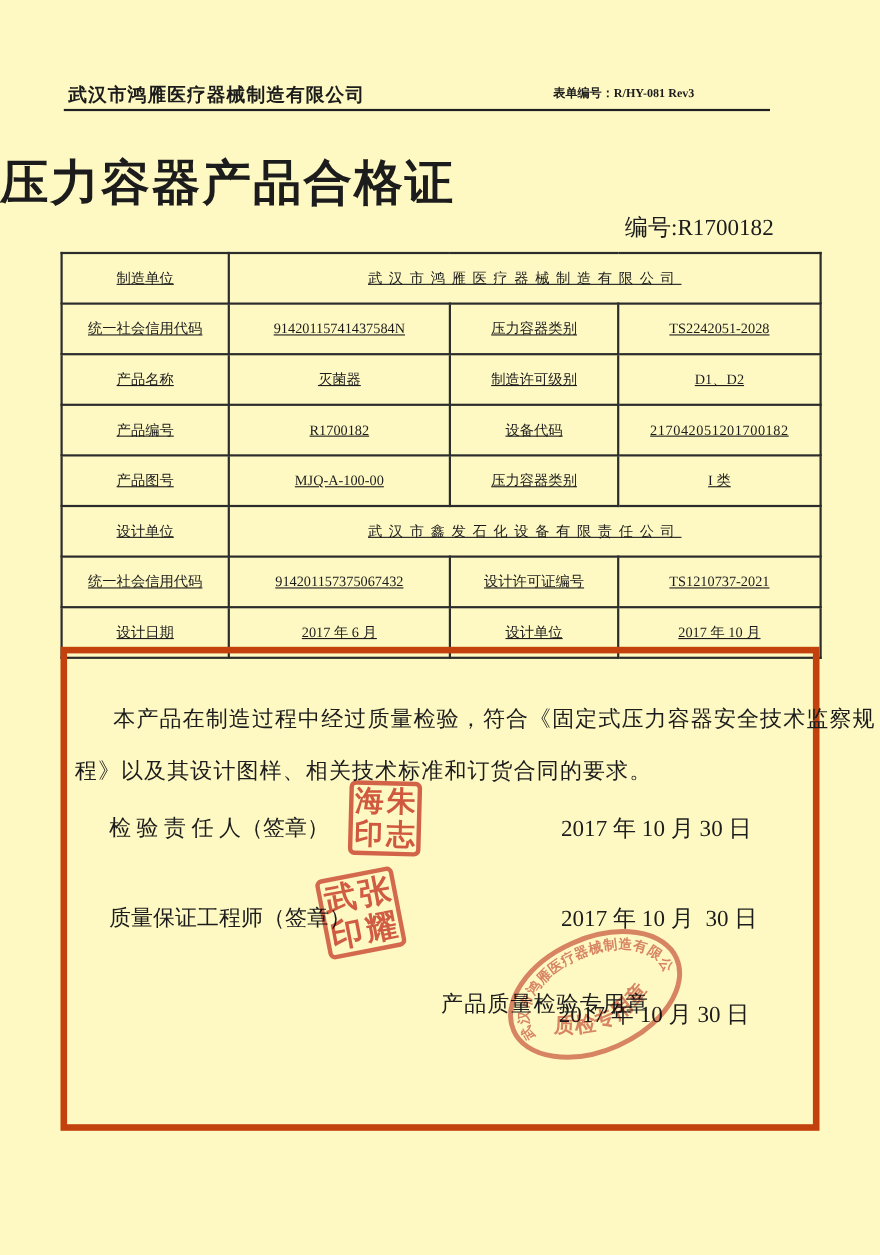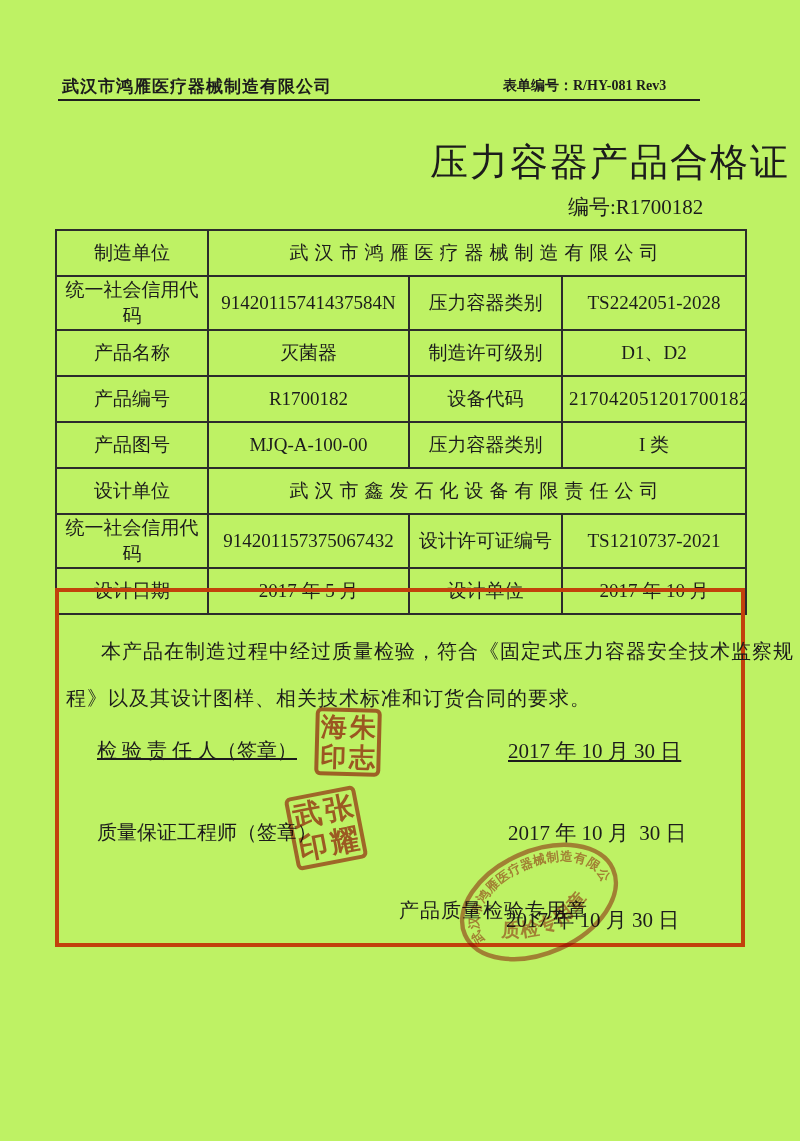--- a/index.html
+++ b/index.html
@@ -1,55 +1,55 @@
 <!DOCTYPE html>
 <html><head>
 <meta charset="utf-8">
 <style>
   html,body{margin:0;padding:0;background:#e8e8e8;}
   .page{
     position:relative;width:800px;height:1141px;margin:0 auto;
-    background:#bef264;overflow:hidden;
+    background:#fef9c3;overflow:hidden;
     font-family:"Liberation Serif","DejaVu Serif",serif;color:#1c1c1c;
   }
   
   .hdr-company{position:absolute;left:62px;top:75px;font-size:17px;font-weight:bold;letter-spacing:1px;}
-  .hdr-form{position:absolute;left:503px;top:77px;font-size:14px;font-weight:bold;}
+  .hdr-form{position:absolute;left:503px;top:77px;font-size:11px;font-weight:bold;}
   .hdr-rule{position:absolute;left:58px;top:99px;width:642px;height:2px;background:#1f1f1f;}
   
   .doc-title{
-    position:absolute;left:0;top:137px;width:790px;text-align:right;
+    position:absolute;left:0;top:137px;width:790px;text-align:left;
     font-family:"Liberation Sans","DejaVu Sans",sans-serif;
-    font-size:38px;font-weight:normal;letter-spacing:2px;
+    font-size:44px;font-weight:bold;letter-spacing:2px;
   }
   .doc-serial{position:absolute;left:568px;top:193px;font-size:21px;}
   
   table.cert{
     position:absolute;left:55px;top:229px;width:690px;
     border-collapse:collapse;table-layout:fixed;
   }
   table.cert td{
     border:2px solid #2c2c2c;height:44px;text-align:center;
-    font-size:19px;padding:0 6px;overflow:hidden;
+    font-size:13px;padding:0 6px;overflow:hidden;text-decoration:underline;
   }
   td.lbl{font-size:19px;}
   td.lbl-sm{font-size:16px;}
   td.val-span{letter-spacing:6px;}
   td.val-num{font-size:19px;margin-top:40px;}
   td.val-long{font-size:17px;letter-spacing:0.5px;}
   
   .bottom-box{
-    position:absolute;left:55px;top:588px;width:690px;height:359px;
-    border:4px solid #c2410c;box-sizing:border-box;
+    position:absolute;left:55px;top:588px;width:690px;height:440px;
+    border:6px solid #c2410c;box-sizing:border-box;
   }
   .stmt1{position:absolute;left:42px;top:46px;font-size:20px;letter-spacing:1px;white-space:pre;}
   .stmt2{position:absolute;left:7px;top:93px;font-size:20px;letter-spacing:1px;white-space:pre;}
   .sig-label{position:absolute;left:38px;font-size:20px;white-space:pre;}
   .sig-date{position:absolute;left:449px;font-size:21px;white-space:pre;}
-  .sig1{top:145px;text-decoration:underline;}
+  .sig1{top:145px;}
   .sig2{top:227px;}
   .seal-caption{position:absolute;left:340px;top:265px;font-size:20px;letter-spacing:1px;margin-top:40px;}
   .final-date{position:absolute;left:447px;top:314px;font-size:21px;white-space:pre;}
   
   .seal-square{
     position:absolute;border-radius:6px;display:grid;
     grid-template-columns:1fr 1fr;align-items:center;justify-items:center;
     font-family:"DejaVu Serif",serif;font-weight:bold;line-height:1;
     mix-blend-mode:multiply;
   }
@@ -119,21 +119,21 @@
         <td class="val-span" colspan="3">武汉市鑫发石化设备有限责任公司</td>
       </tr>
       <tr>
         <td class="lbl-sm">统一社会信用代码</td>
         <td class="val-num">914201157375067432</td>
         <td class="lbl">设计许可证编号</td>
         <td class="val-num">TS1210737-2021</td>
       </tr>
       <tr>
         <td class="lbl">设计日期</td>
-        <td>2017 年 5 月</td>
+        <td>2017 年 6 月</td>
         <td class="lbl">设计单位</td>
         <td>2017 年 10 月</td>
       </tr>
     </tbody>
   </table>
 
   <div class="bottom-box">
     <div class="stmt1">本产品在制造过程中经过质量检验，符合《固定式压力容器安全技术监察规</div>
     <div class="stmt2">程》以及其设计图样、相关技术标准和订货合同的要求。</div>
 

